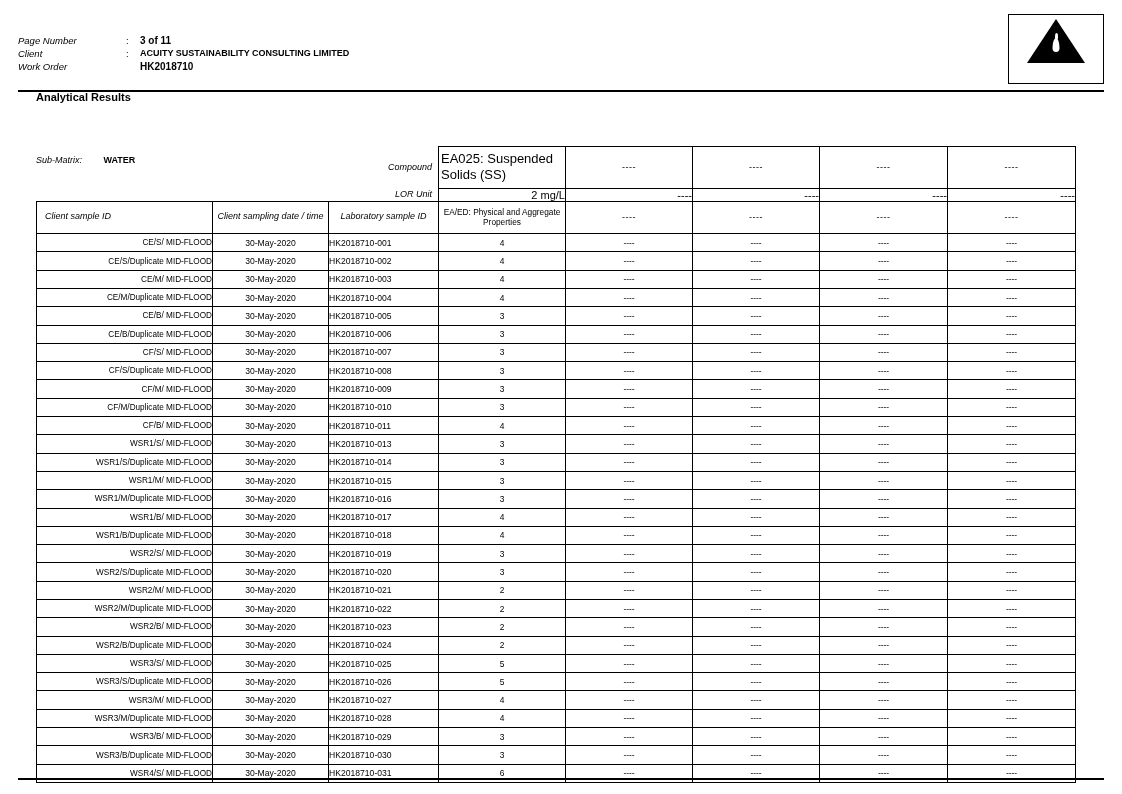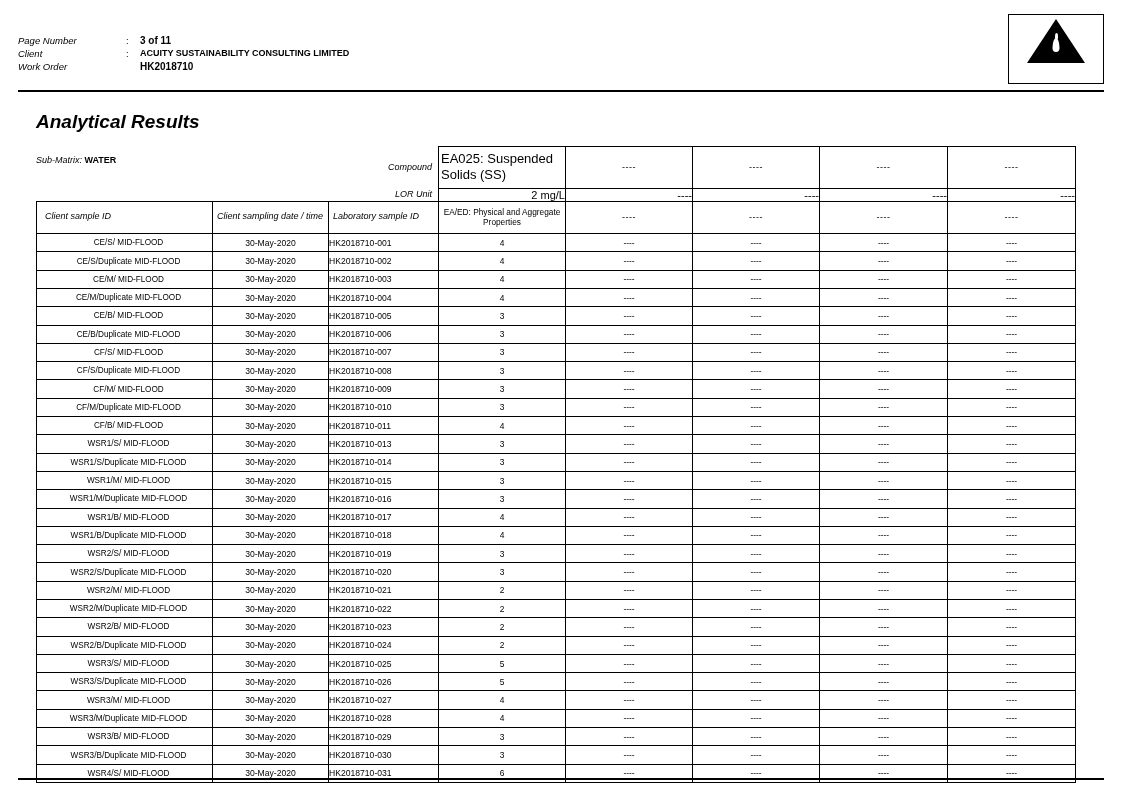--- a/index.html
+++ b/index.html
@@ -113,38 +113,38 @@
   .hrule-top {
     position: absolute;
     top: 90px;
     left: 18px;
     width: 1086px;
     border-top: 2.2px solid #000;
   }
 
   .section-title {
     position: absolute;
-    top: 111px;
+    top: 91px;
     left: 36px;
-    font-size: 19px;
-    font-style: italic;
+    font-size: 11px;
     font-weight: bold;
   }
 
   
   .submatrix {
     position: absolute;
     top: 155px;
     left: 36px;
     font-size: 9px;
     font-style: italic;
   }
   .submatrix b {
     font-style: normal;
     font-weight: bold;
+    margin-left: 19px;
   }
 
   
   .results {
     position: absolute;
     top: 146px;
     left: 36px;
     width: 1039px;
     border-collapse: collapse;
     table-layout: fixed;
@@ -188,41 +188,42 @@
     text-align: center;
     font-size: 9px;
     letter-spacing: 0.5px;
   }
   .lor-cell {
     text-align: right;
     font-size: 11px;
     padding: 0 0 !important;
   }
   .colhead {
+    text-align: center;
     font-style: italic;
     font-size: 9px;
     padding: 6px 4px !important;
     line-height: 1.3;
   }
   .colhead.left {
     text-align: left;
     padding-left: 8px !important;
   }
   .subhead-cell {
     text-align: center;
     font-size: 8.3px;
     padding: 5px 4px !important;
     line-height: 1.3;
   }
 
   .results tbody td {
     height: 17.3px;
   }
   .cell-sample {
-    text-align: center;
+    text-align: right;
     padding-left: 8px !important;
     font-size: 8.2px;
     font-weight: bold;
     margin-top: 27px;
   }
   .cell-date {
     text-align: center;
     font-size: 8.6px;
   }
   .cell-lab {

